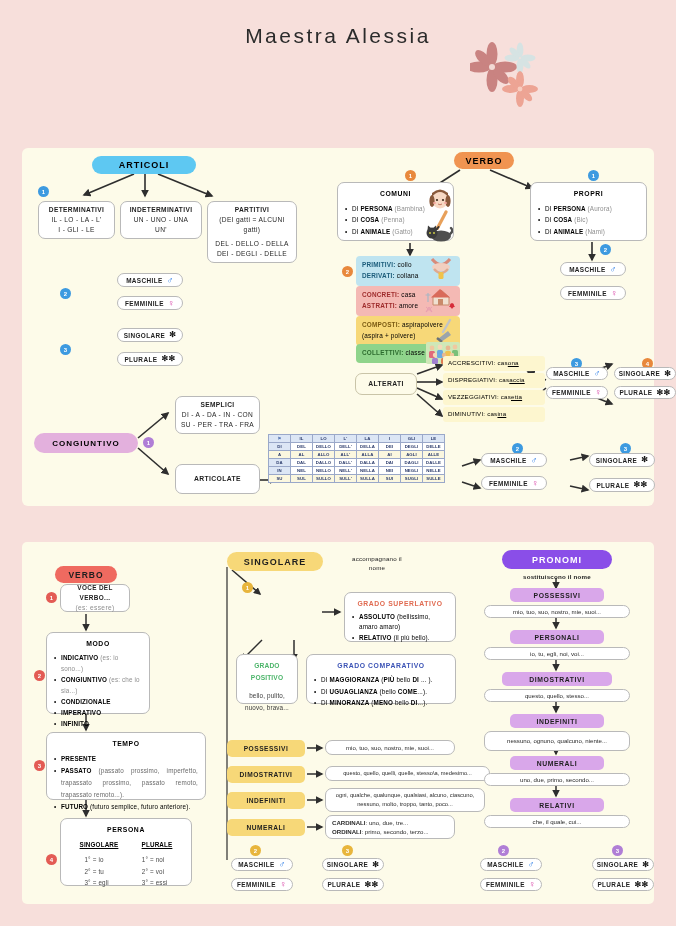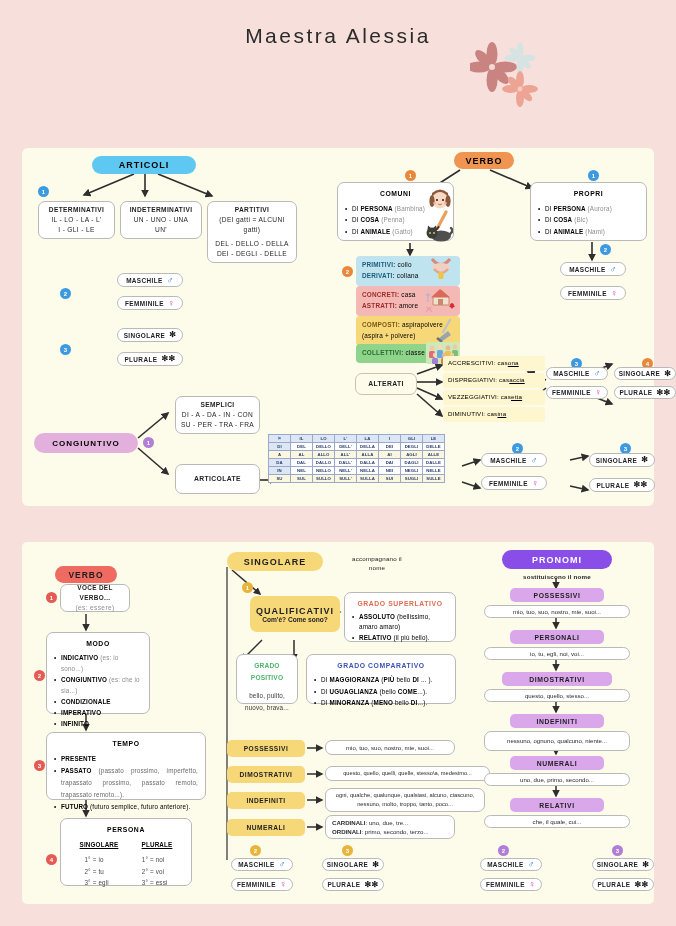--- a/index.html
+++ b/index.html
@@ -549,24 +549,20 @@
       </div>
     </div>
   </div>
 
   <div class="hdr" style="left:205px; top:10px; width:96px; height:19px; background:#f7d878; font-size:9px; color:#1e1e1e;">SINGOLARE</div>
   <div class="smalltext" style="left:310px; top:12px; width:90px;">
     <div>accompagnano il</div>
       <div>nome</div>
   </div>
   <div class="badge b-yellow" style="left:220px; top:40px;">1</div>
-  <div class="hdr" style="left:228px; top:54px; width:90px; height:36px; background:#f7d878; border-radius:7px; flex-direction:column; color:#1e1e1e;">
-    <span style="font-size:9px;font-weight:bold">QUALIFICATIVI</span>
-    <span style="font-size:6.6px;font-weight:bold;letter-spacing:0">Com'è? Come sono?</span>
-  </div>
 
   <div class="listbox" style="left:322px; top:50px; width:112px; height:50px; line-height:1.7;">
     <div class="bt" style="color:#e06a50">GRADO SUPERLATIVO</div>
     <ul>
       <li><b>ASSOLUTO</b><span> (bellissimo, amaro amaro)</span></li>
       <li><b>RELATIVO</b><span> (il più bello).</span></li>
     </ul>
   </div>
 
   <div class="listbox" style="left:214px; top:112px; width:62px; height:50px; text-align:center;">

